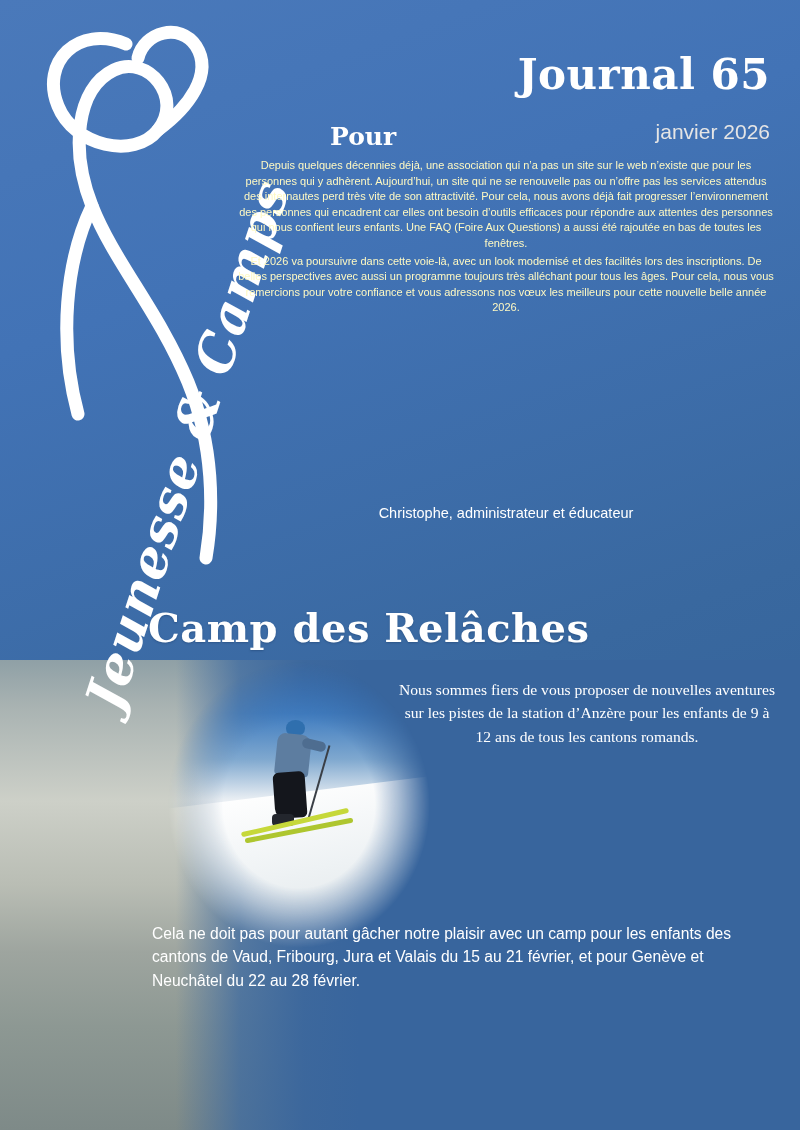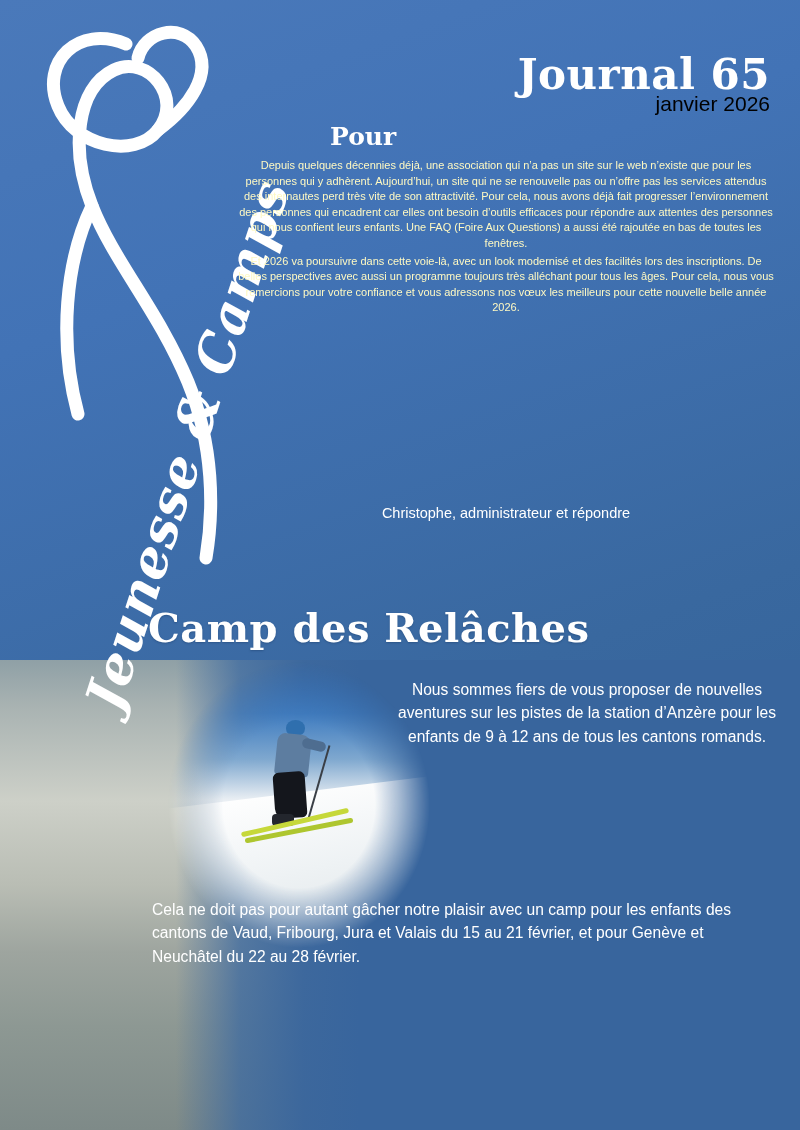--- a/index.html
+++ b/index.html
@@ -141,22 +141,22 @@
     position: absolute;
     right: 30px; top: 50px;
     color: #fff;
     font-family: "DejaVu Serif", serif;
     font-weight: 700;
     font-size: 42px;
     letter-spacing: 0.5px;
   }
   .journal-date {
     position: absolute;
-    right: 30px; top: 92px;
-    color: #000000;
+    right: 30px; top: 120px;
+    color: #e5e5e5;
     font-size: 21px;
   }
 
   
   .edito-title {
     position: absolute;
     left: 330px; top: 122px;
     color: #fff;
     font-family: "DejaVu Serif", serif;
     font-weight: 700;
@@ -195,24 +195,24 @@
   }
   .camp-col {
     position: absolute;
     left: 398px; top: 678px;
     width: 378px;
     color: #ffffff;
     font-size: 15.6px;
     line-height: 1.5;
     text-align: center;
   }
-  .camp-col p { margin: 0; }
+  .camp-col p { margin: 0; font-family: Liberation Serif, serif; }
   .camp-wide {
     position: absolute;
-    left: 152px; top: 898px;
+    left: 152px; top: 922px;
     width: 624px;
     color: #ffffff;
     font-size: 15.6px;
     line-height: 1.5;
     text-align: left;
   }
   .camp-wide p { margin: 0 0 16px 0; }
   .camp-wide p:last-child { margin-bottom: 0; }
   .camp-wide a { color: #ffffff; text-decoration: none; }
   sup { font-size: .66em; vertical-align: super; }
@@ -258,21 +258,21 @@
   <div class="logo-text">Jeunesse &amp; Camps</div>
 
   <div class="journal-title">Journal 65</div>
   <div class="journal-date">janvier 2026</div>
 
   <div class="edito-title">Pour</div>
   <div class="edito-body">
     <p>Depuis quelques décennies déjà, une association qui n’a pas un site sur le web n’existe que pour les personnes qui y adhèrent. Aujourd’hui, un site qui ne se renouvelle pas ou n’offre pas les services attendus des internautes perd très vite de son attractivité. Pour cela, nous avons déjà fait progresser l’environnement des personnes qui encadrent car elles ont besoin d’outils efficaces pour répondre aux attentes des personnes qui nous confient leurs enfants. Une FAQ (Foire Aux Questions) a aussi été rajoutée en bas de toutes les fenêtres.</p>
     <p>Et 2026 va poursuivre dans cette voie-là, avec un look modernisé et des facilités lors des inscriptions. De belles perspectives avec aussi un programme toujours très alléchant pour tous les âges. Pour cela, nous vous remercions pour votre confiance et vous adressons nos vœux les meilleurs pour cette nouvelle belle année 2026.</p>
   </div>
-  <div class="edito-sign">Christophe, administrateur et répondre</div>
+  <div class="edito-sign">Christophe, administrateur et éducateur</div>
 
   <div class="camp-title">Camp des Relâches</div>
   <div class="camp-col">
     <p>Nous sommes fiers de vous proposer de nouvelles aventures sur les pistes de la station d’Anzère pour les enfants de 9 à 12 ans de tous les cantons romands.</p>
   </div>
   <div class="camp-wide">
     <p>Cela ne doit pas pour autant gâcher notre plaisir avec un camp pour les enfants des cantons de Vaud, Fribourg, Jura et Valais du 15 au 21 février, et pour Genève et Neuchâtel du 22 au 28 février.</p>
   </div>
 
 </div>

